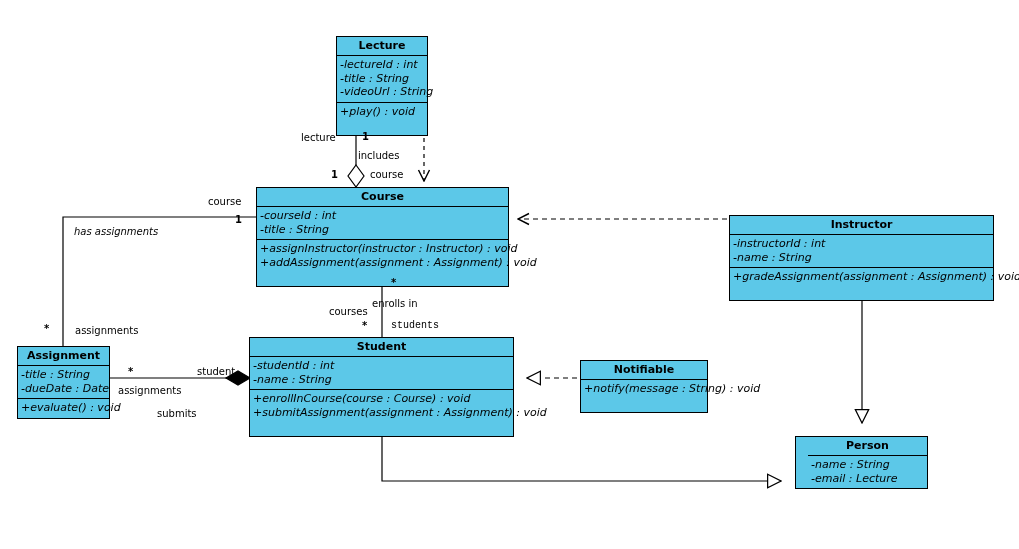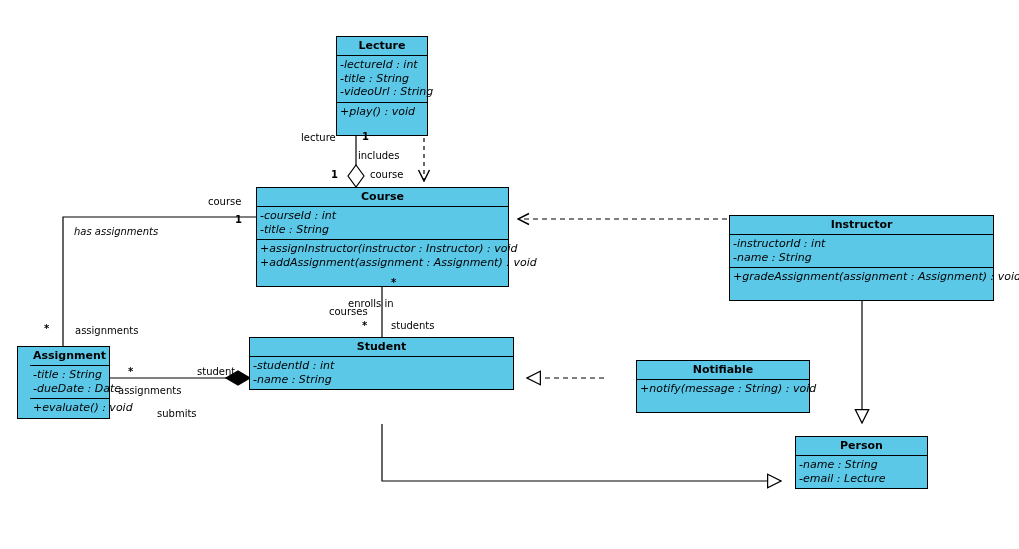--- a/index.html
+++ b/index.html
@@ -144,42 +144,47 @@
     <div class="uml-row">&nbsp;</div>
   </div>
 </div>
 
 <div class="uml-class" style="left:249px; top:337px; width:265px;">
   <div class="uml-name">Student</div>
   <div class="uml-section">
     <div class="uml-row">-studentId : int</div>
     <div class="uml-row">-name : String</div>
   </div>
-</div>
-
-<div class="uml-class" style="left:17px; top:346px; width:93px;padding-left:12px;">
+  <div class="uml-section nobord">
+    <div class="uml-row">+enrollInCourse(course : Course) : void</div>
+    <div class="uml-row">+submitAssignment(assignment : Assignment) : void</div>
+    <div class="uml-row">&nbsp;</div>
+  </div>
+</div>
+
+<div class="uml-class" style="left:17px; top:346px; width:93px;">
   <div class="uml-name">Assignment</div>
   <div class="uml-section">
     <div class="uml-row">-title : String</div>
     <div class="uml-row">-dueDate : Date</div>
   </div>
   <div class="uml-section nobord">
     <div class="uml-row">+evaluate() : void</div>
   </div>
 </div>
 
-<div class="uml-class" style="left:636px; top:360px; width:174px;">
+<div class="uml-class" style="left:580px; top:360px; width:128px;">
   <div class="uml-name">Notifiable</div>
   <div class="uml-section nobord">
     <div class="uml-row">+notify(message : String) : void</div>
     <div class="uml-row">&nbsp;</div>
   </div>
 </div>
 
-<div class="uml-class" style="left:795px; top:436px; width:133px;">
+<div class="uml-class" style="left:795px; top:436px; width:133px;padding-left:12px;">
   <div class="uml-name">Person</div>
   <div class="uml-section">
     <div class="uml-row">-name : String</div>
     <div class="uml-row">-email : Lecture</div>
   </div>
 </div>
 
 <span class="edge-label" style="left:301px; top:132px;">lecture</span>
 <span class="mult" style="left:362px; top:131px;">1</span>
 <span class="edge-label" style="left:358px; top:150px;">includes</span>
@@ -187,20 +192,20 @@
 <span class="edge-label" style="left:370px; top:169px;">course</span>
 
 <span class="edge-label" style="left:208px; top:196px;">course</span>
 <span class="mult" style="left:235px; top:214px;">1</span>
 <span class="edge-label" style="left:74px; top:226px;font-style:italic;">has assignments</span>
 <span class="mult" style="left:44px; top:323px;">*</span>
 <span class="edge-label" style="left:75px; top:325px;">assignments</span>
 
 <span class="edge-label" style="left:329px; top:278px;margin-top:28px;">courses</span>
 <span class="mult" style="left:391px; top:277px;">*</span>
-<span class="edge-label" style="left:348px; top:298px;">enrolls in</span>
+<span class="edge-label" style="left:372px; top:298px;">enrolls in</span>
 <span class="mult" style="left:362px; top:320px;">*</span>
-<span class="edge-label" style="left:391px; top:320px;">students</span>
+<span class="edge-label" style="left:391px; top:320px;font-family:Liberation Mono, monospace;">students</span>
 
 <span class="mult" style="left:128px; top:366px;">*</span>
 <span class="edge-label" style="left:197px; top:366px;">student</span>
 <span class="edge-label" style="left:118px; top:385px;">assignments</span>
 <span class="edge-label" style="left:157px; top:408px;">submits</span>
 
 </body></html>

